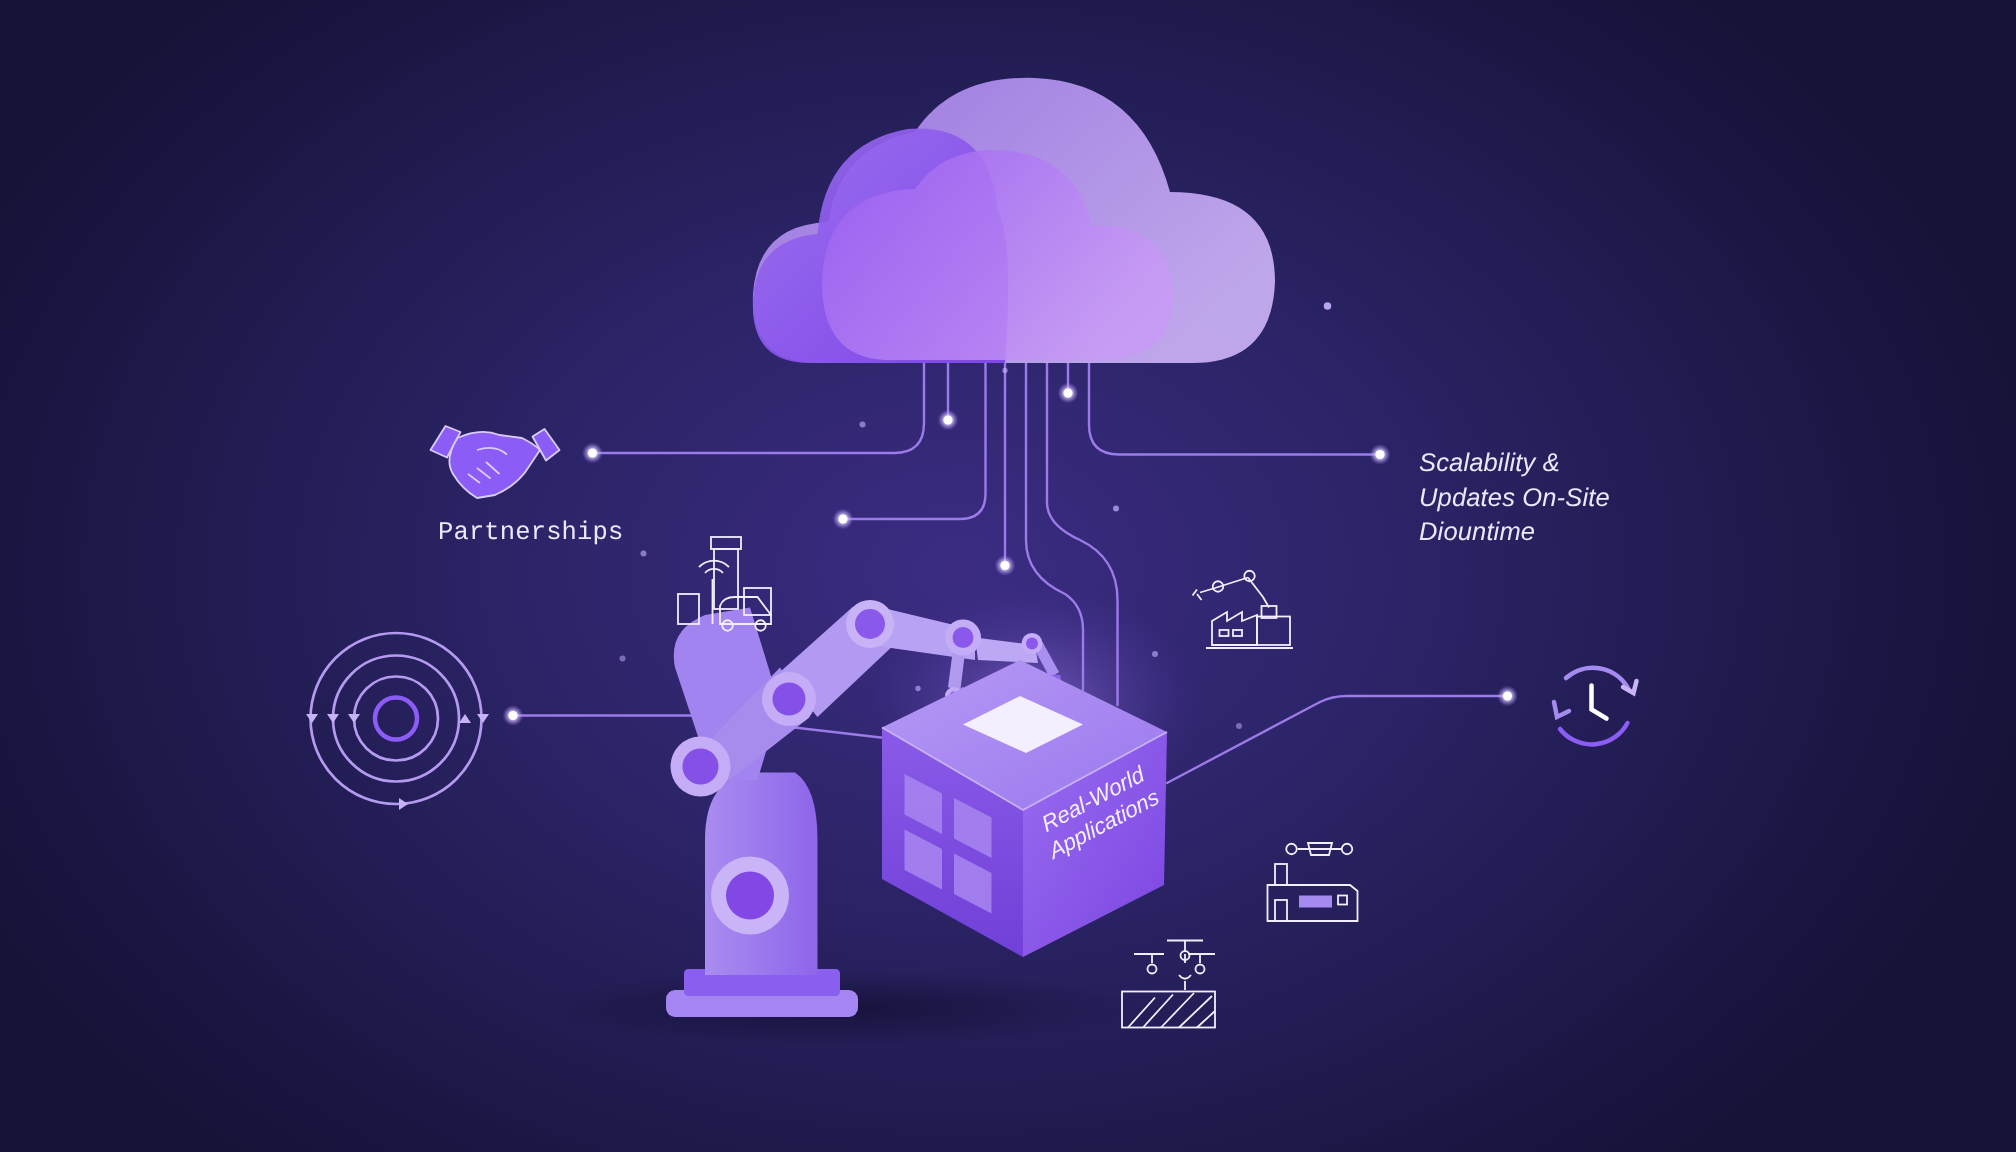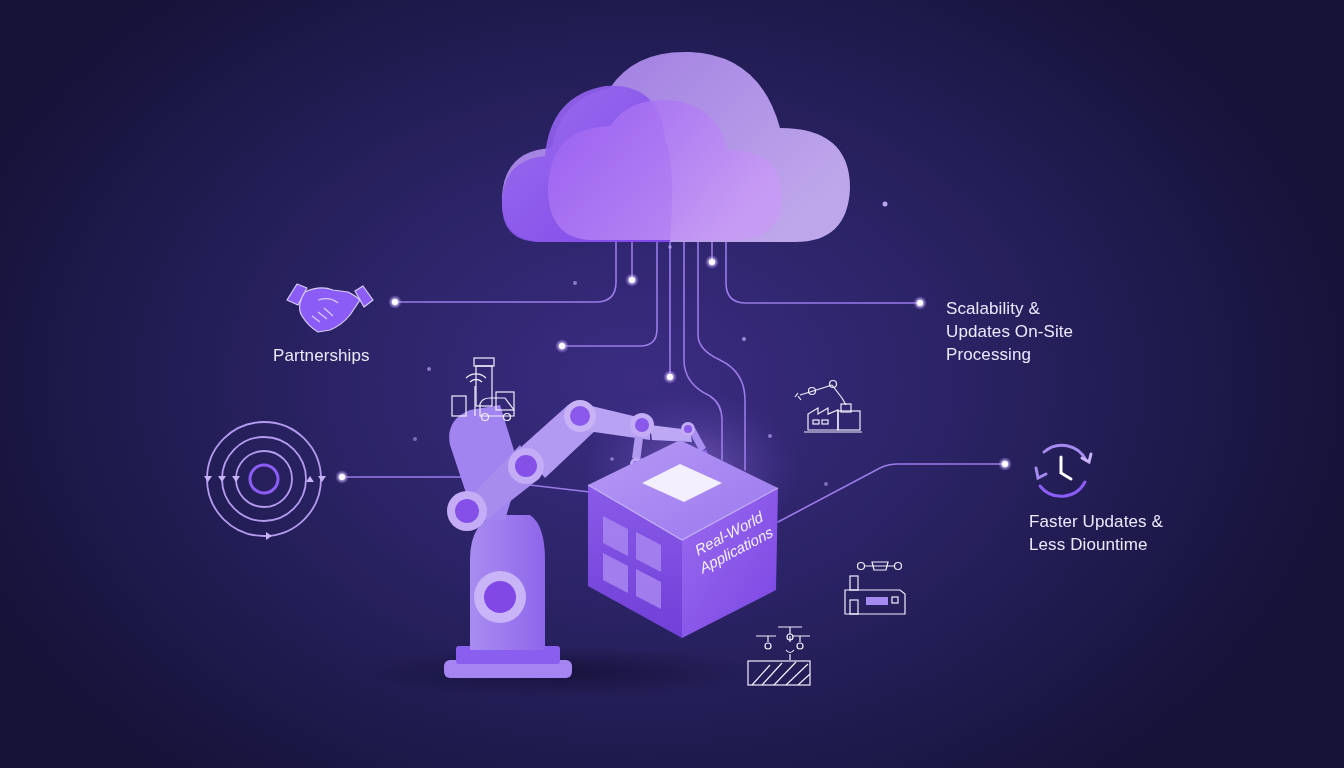--- a/index.html
+++ b/index.html
@@ -243,31 +243,27 @@
     <path d="M756 636 H776 M768 636 V642 M778 627 H802 M790 627 V634 M790 636 V642 M792 636 H810 M800 636 V642"></path>
     <circle cx="768" cy="646" r="3"></circle>
         <circle cx="790" cy="637" r="3"></circle>
         <circle cx="800" cy="646" r="3"></circle>
     <path d="M790 654 V660 M786 650 Q790 655 794 650"></path>
     <rect x="748" y="661" width="62" height="24"></rect>
     <path d="M752 685 L770 665 M762 685 L782 663 M774 685 L796 662 M786 685 L808 664 M798 685 L810 674"></path>
   </g>
 </svg>
 
-<div class="label" style="left:273px; top:344px;">Partnerships</div>
-
-<div class="label" style="left:946px; top:297px;">
+<div class="label" style="left:292px; top:344px;font-family:Liberation Mono, monospace;">Partnerships</div>
+
+<div class="label" style="left:946px; top:297px;font-style:italic;">
   <div>Scalability &amp;</div>
   <div>Updates On-Site</div>
-  <div>Processing</div>
+  <div>Diountime</div>
 </div>
 
-<div class="label" style="left:1029px; top:510px;">
-  <div>Faster Updates &amp;</div>
-  <div>Less Diountime</div>
-</div>
 
 <div class="cube-text">
   <div>Real-World</div>
   <div>Applications</div>
 </div>
 
 </div>
 
 </body></html>

